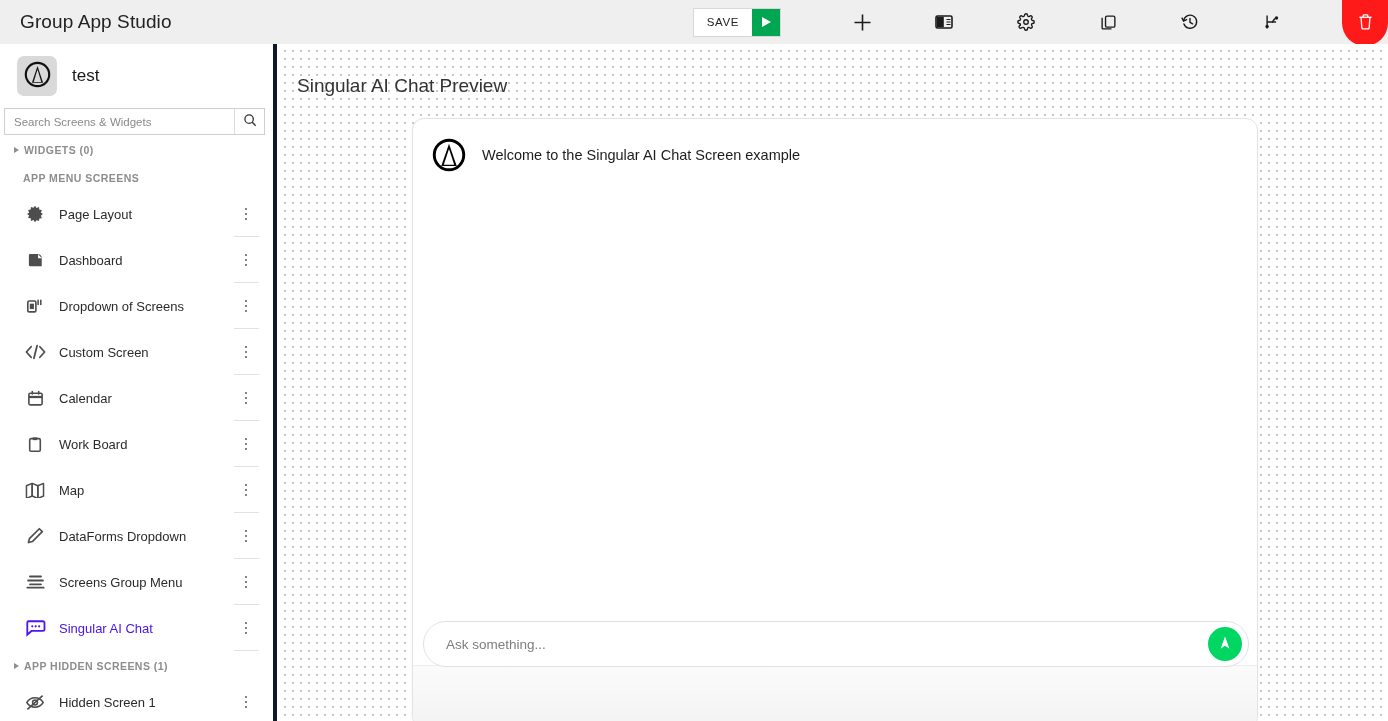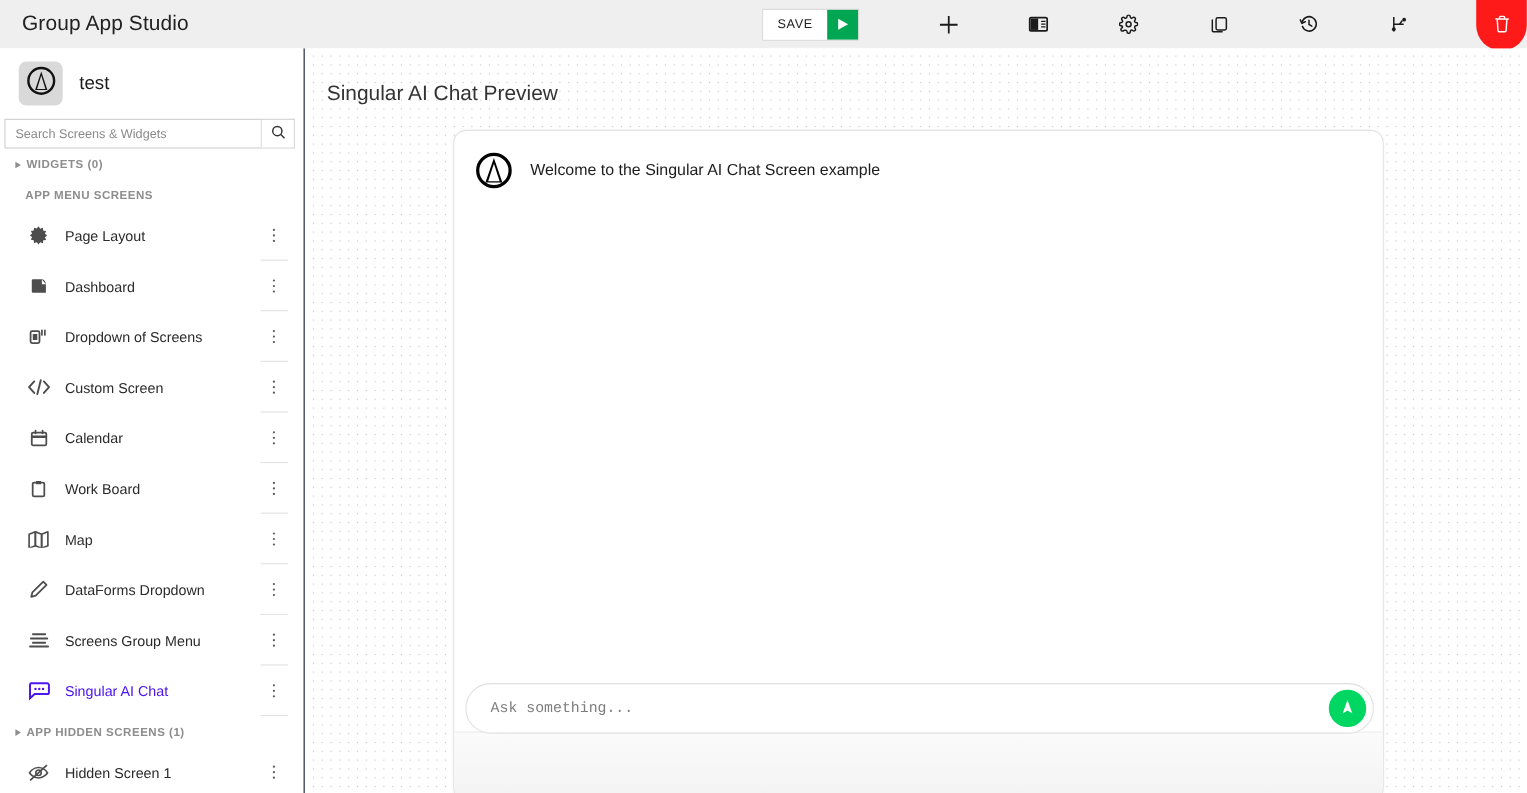--- a/index.html
+++ b/index.html
@@ -61,21 +61,21 @@
     display: flex; align-items: center; justify-content: center;
     color: #fff; cursor: pointer; border: none;
     align-self: flex-start;
   }
 
   
   #sidebar {
     position: absolute; top: 44px; left: 0;
     width: 277px; height: 677px;
     background: #ffffff;
-    border-right: 1px solid #0f172a;
+    border-right: 4px solid #0f172a;
     overflow: hidden;
   }
   #app-identity {
     display: flex; align-items: center;
     padding: 12px 0 10px 17px;
   }
   #app-logo {
     width: 40px; height: 40px;
     background: #d9d9d9; border-radius: 7px;
     display: flex; align-items: center; justify-content: center;
@@ -211,21 +211,21 @@
     position: absolute; left: 10px; top: -45px;
     width: 826px; height: 46px;
     background: #fff;
     border: 1px solid #e0e0e0;
     border-radius: 23px;
     display: flex; align-items: center;
   }
   #chat-input {
     flex: 1; border: none; outline: none; background: transparent;
     margin-left: 20px; font-size: 13.5px; color: #ec4899;
-    font-family: Liberation Mono, monospace;
+    font-family: Liberation Sans, sans-serif;
   }
   #chat-input::placeholder { color: #7d7d7d; }
   #send-button {
     width: 34px; height: 34px; margin-right: 6px; flex: none;
     border-radius: 50%; background: #00D763;
     display: flex; align-items: center; justify-content: center;
     border: none; cursor: pointer;
   }
 </style>
 </head>

